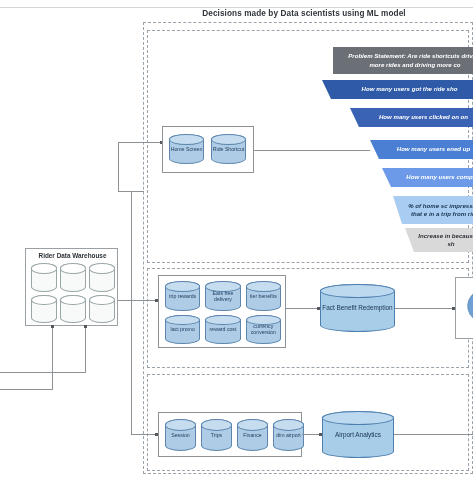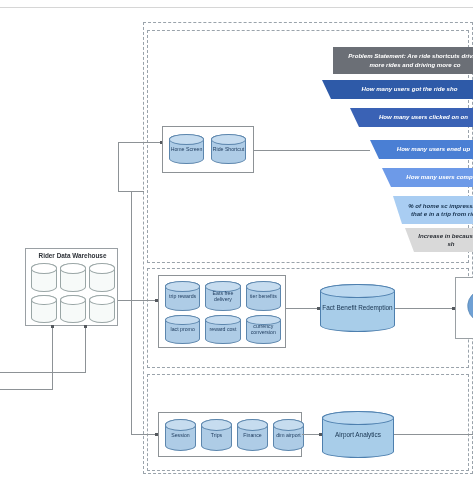--- a/index.html
+++ b/index.html
@@ -175,20 +175,21 @@
   .dot{
     position:absolute;width:3px;height:3px;background:#55595e;
   }
 </style>
 </head>
 <body>
 
 <div id="canvas">
 
   <div class="top-rule"></div>
+  <div class="diagram-title">Decisions made by Data scientists using ML model</div>
 
   <div class="dashed-outer"></div>
   <div class="dashed-band band-top"></div>
   <div class="dashed-band band-mid"></div>
   <div class="dashed-band band-bot"></div>
 
   <div class="rdw">
     <div class="rdw-title">Rider Data Warehouse</div>
     <div class="rdw-grid">
       <div class="cyl cyl-empty">

